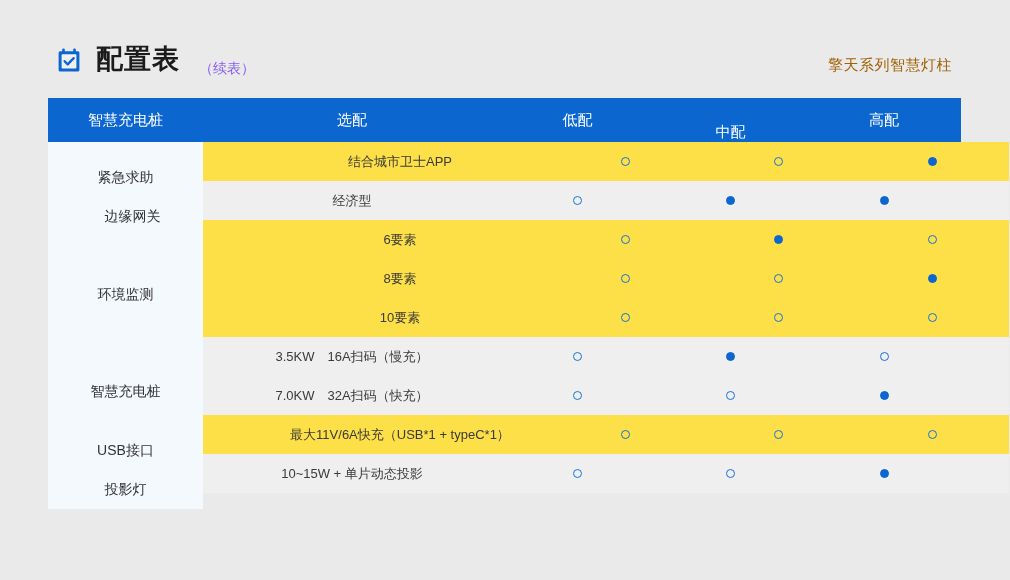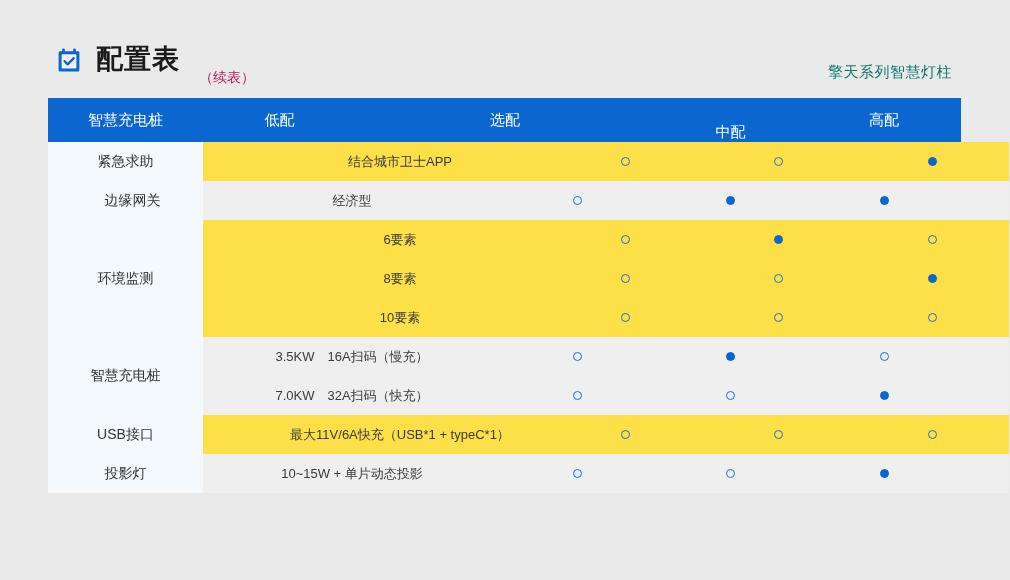--- a/index.html
+++ b/index.html
@@ -20,26 +20,26 @@
   .title-wrap {
     position: absolute; left: 56px; top: 46px;
     display: flex; align-items: center; gap: 14px;
   }
   .cal-icon { width: 26px; height: 26px; position: relative; display: block; }
   .page-title {
     font-size: 27px; font-weight: bold; color: #1b1b1b;
     letter-spacing: 1px; line-height: 1;
   }
   .page-subtitle {
-    font-size: 14px; color: #be185d; line-height: 1;
-    position: relative; top: 17px; margin-left: 5px;
+    font-size: 14px; color: #8b5cf6; line-height: 1;
+    position: relative; top: 8px; margin-left: 5px;
   }
   .brand {
-    position: absolute; right: 58px; top: 63px;
-    font-size: 15px; color: #0f766e; letter-spacing: 0.5px;
+    position: absolute; right: 58px; top: 56px;
+    font-size: 15px; color: #a16207; letter-spacing: 0.5px;
   }
 
   
   .table {
     position: absolute; left: 48px; top: 98px;
     width: 913px;
   }
   .thead {
     display: flex; height: 44px; background: #0B66D0; align-items: center;
   }
@@ -110,28 +110,28 @@
       </span>
       <span class="page-title">配置表</span>
       <span class="page-subtitle">（续表）</span>
     </div>
     <div class="brand">擎天系列智慧灯柱</div>
   </div>
 
   <div class="table">
     <div class="thead">
       <div class="th col-std">智慧充电桩</div>
+      <div class="th col-opt">选配</div>
       <div class="th col-low">低配</div>
-      <div class="th col-opt">选配</div>
       <div class="th col-mid">中配</div>
       <div class="th col-high">高配</div>
     </div>
     <div class="tbody">
       <div class="std-col" id="std-col">
-          <div class="std-cell" style="height: 39px;">紧急求助</div>
+          <div class="std-cell" style="height: 39px; margin-top: 16px;">紧急求助</div>
           <div class="std-cell" style="height: 39px; margin-left: 14px;">边缘网关</div>
           <div class="std-cell" style="height: 117px;">环境监测</div>
           <div class="std-cell" style="height: 78px;">智慧充电桩</div>
           <div class="std-cell" style="height: 39px;">USB接口</div>
           <div class="std-cell" style="height: 39px;">投影灯</div>
         </div>
       <div class="rows-col" id="rows-col">
           <div class="trow shade-a">
             <div class="opt-cell">结合城市卫士APP</div>
             <div class="mark-cell c-low">

